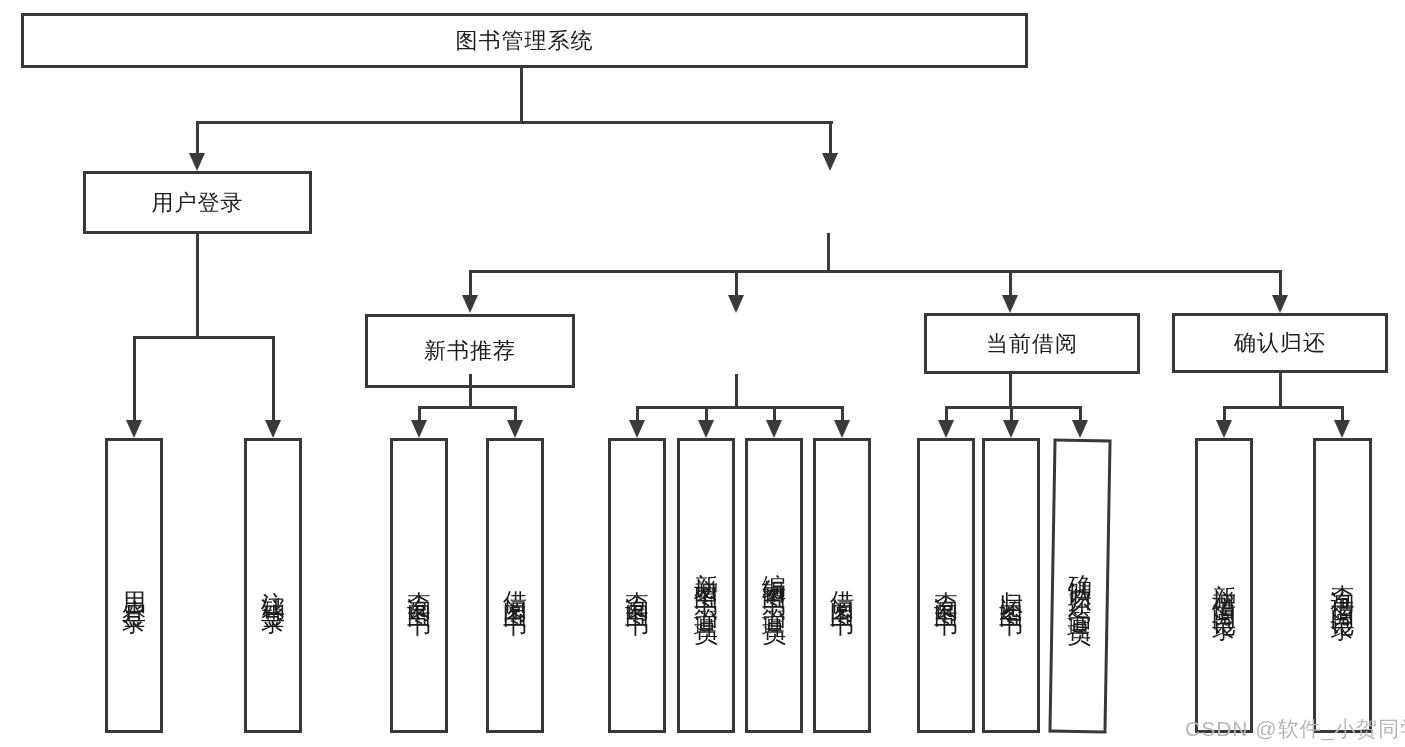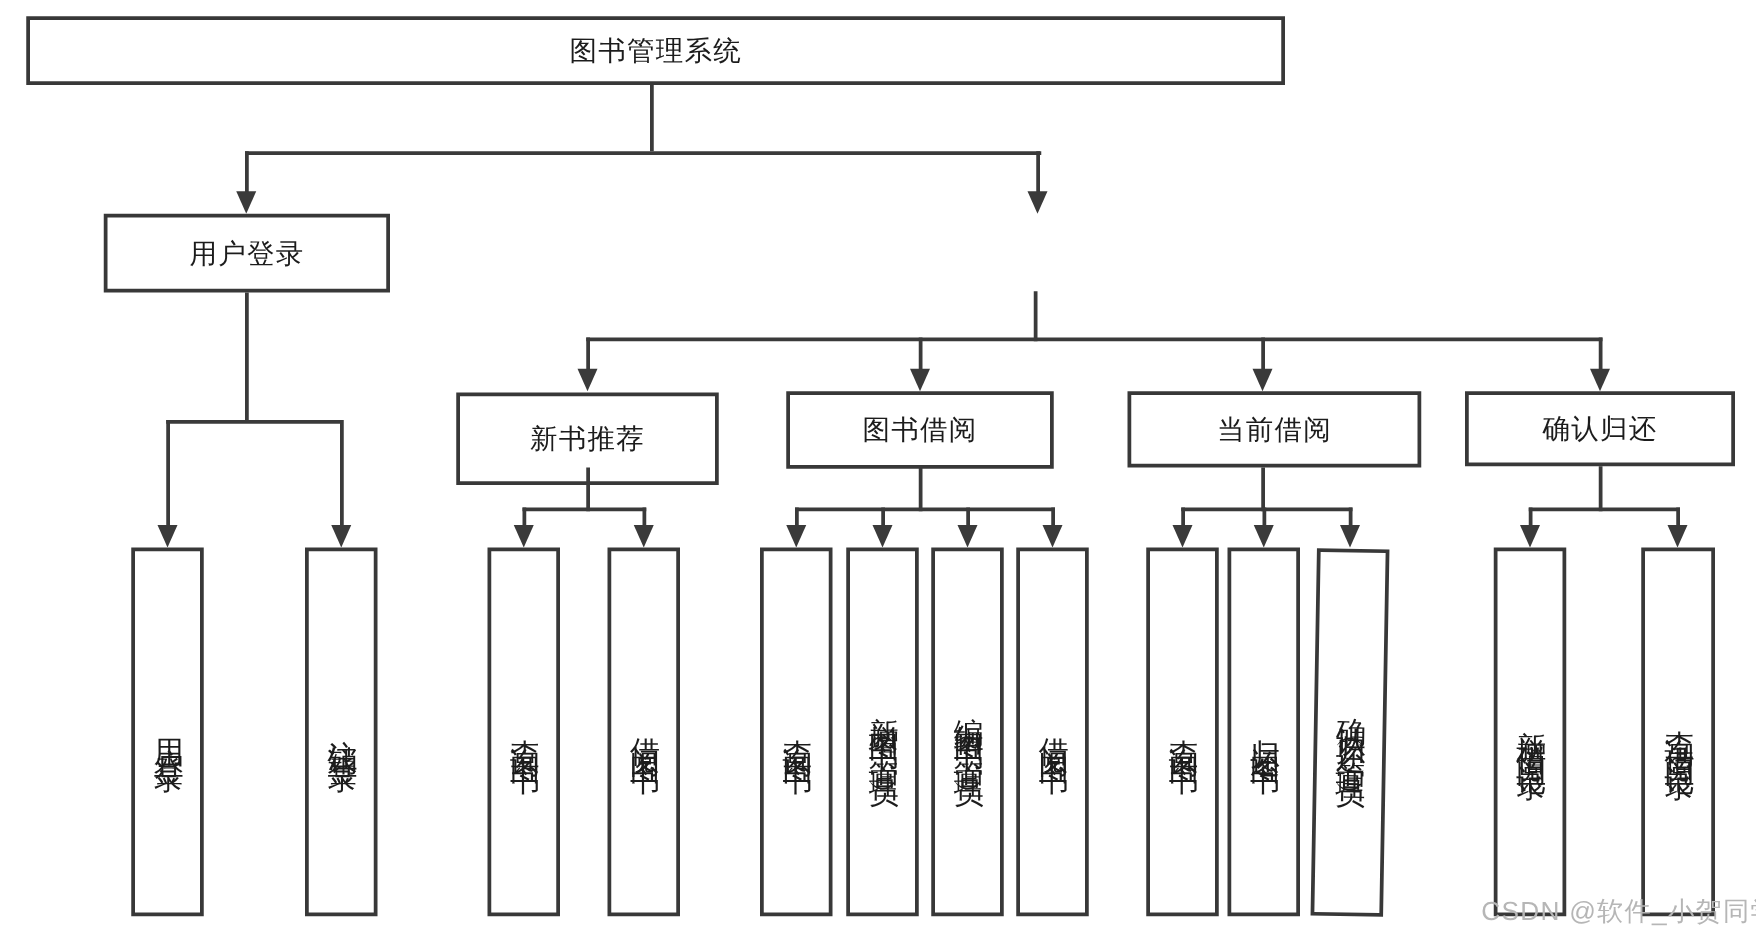--- a/index.html
+++ b/index.html
@@ -66,24 +66,21 @@
   <div class="v" style="left:735px;top:270px;height:27px"></div>
   <div class="arr" style="left:728px;top:295px"></div>
   <div class="v" style="left:1009px;top:270px;height:27px"></div>
   <div class="arr" style="left:1002px;top:295px"></div>
   <div class="v" style="left:1279px;top:270px;height:27px"></div>
   <div class="arr" style="left:1272px;top:295px"></div>
 
   <div class="node" style="left:365px;top:314px;width:210px;height:74px">
     <span>新书推荐</span>
   </div>
-  <div class="node" style="left:629px;top:313px;width:214px;height:62px">
-    <span>图书借阅</span>
-  </div>
-  <div class="node" style="left:902px;top:313px;width:235px;height:61px">
+  <div class="node" style="left:924px;top:313px;width:216px;height:61px">
     <span>当前借阅</span>
   </div>
   <div class="node" style="left:1172px;top:313px;width:216px;height:60px">
     <span>确认归还</span>
   </div>
 
   <div class="v" style="left:469px;top:374px;height:35px"></div>
   <div class="h" style="left:418px;top:406px;width:99px"></div>
   <div class="v" style="left:418px;top:406px;height:16px"></div>
   <div class="arr" style="left:411px;top:420px"></div>

